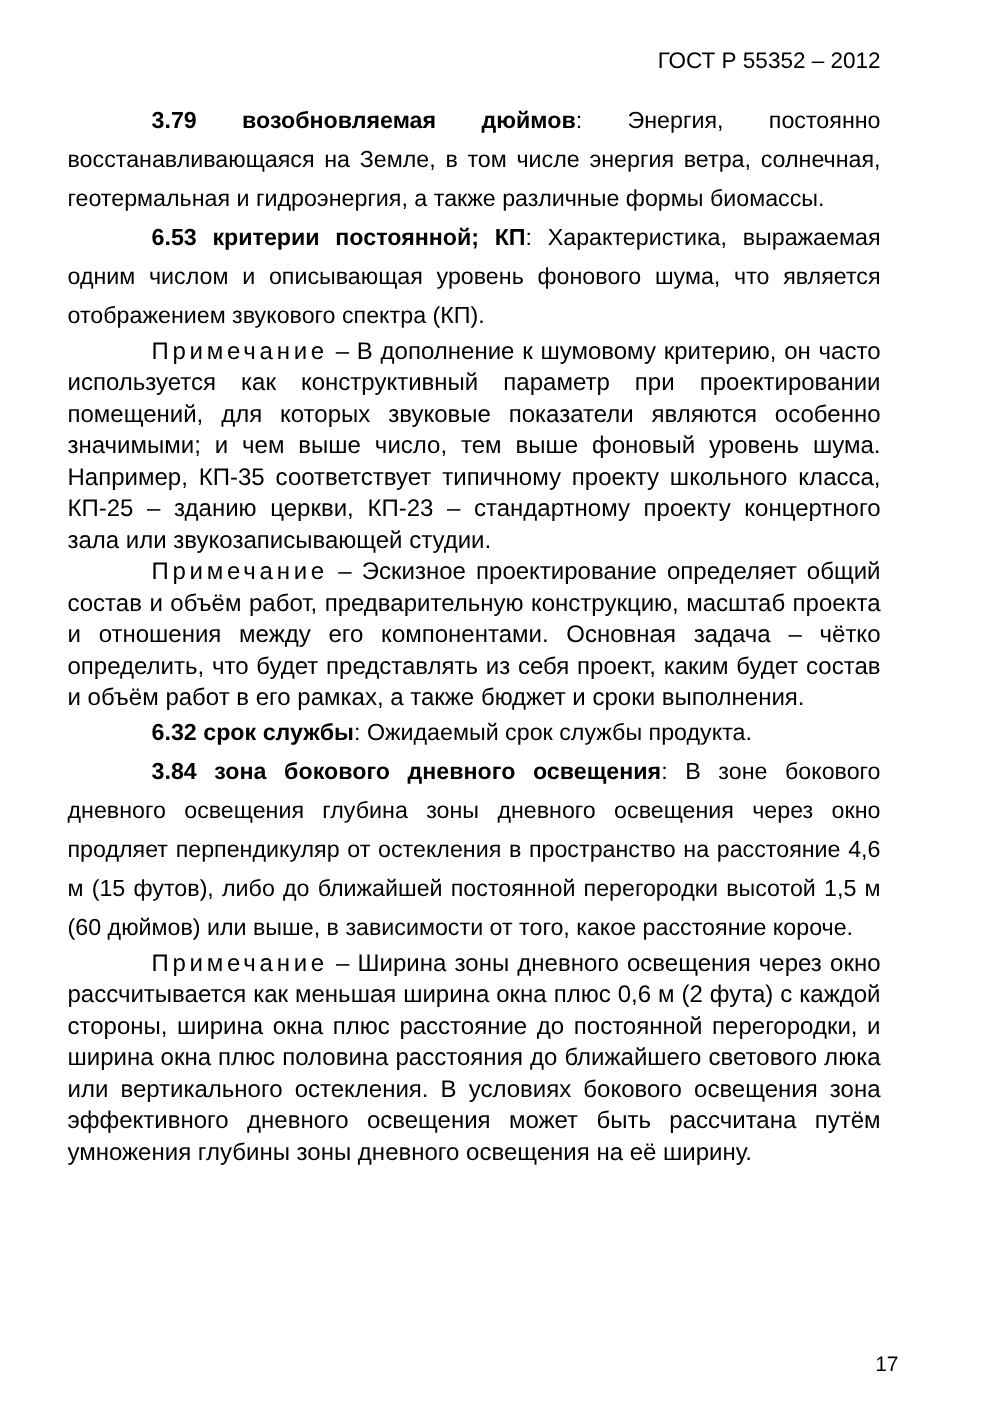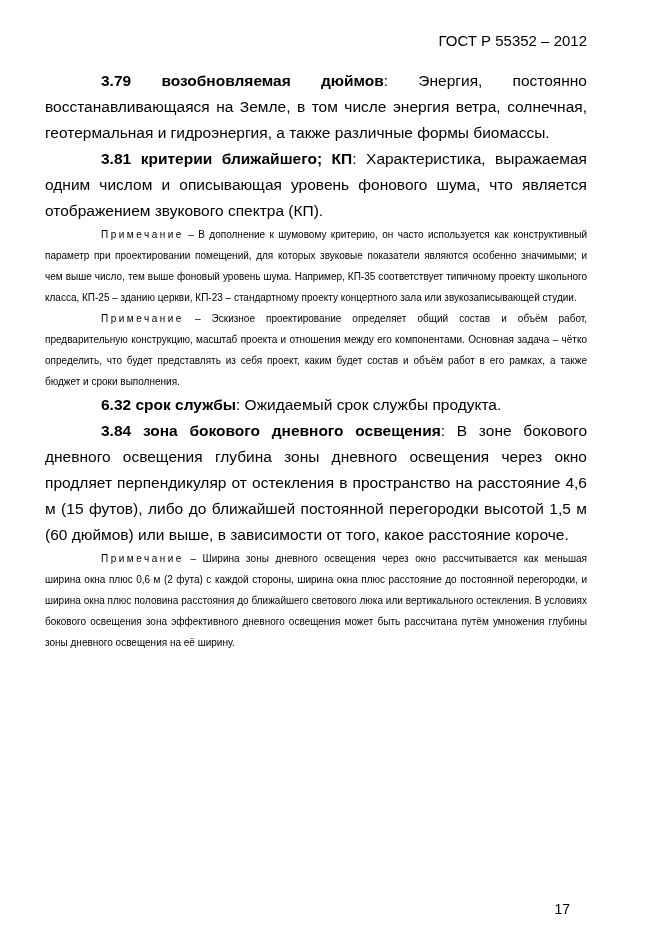--- a/index.html
+++ b/index.html
@@ -30,50 +30,50 @@
   p {
     margin: 0;
     text-align: justify;
   }
   .def {
     font-size: 15.5px;
     line-height: 26px;
     text-indent: 56px;
   }
   .note {
-    font-size: 10px;
+    font-size: 16px;
     line-height: 21px;
     text-indent: 56px;
   }
   .term {
     font-weight: bold;
   }
   .note-label {
     letter-spacing: 2.5px;
   }
   .page-number {
     position: absolute;
-    right: 61px;
+    right: 32px;
     bottom: 18px;
     font-size: 14px;
   }
 </style>
 </head>
 <body>
 
 <div class="page">
 
   <div class="doc-header">ГОСТ Р 55352 – 2012</div>
 
   <div class="content">
 
     <p class="def"><span class="term">3.79</span> <span class="term">возобновляемая дюймов</span><span>: Энергия, постоянно восстанавливающаяся на Земле, в том числе энергия ветра, солнечная, геотермальная и гидроэнергия, а также различные формы биомассы.</span></p>
 
 
-    <p class="def"><span class="term">3.81</span> <span class="term">критерии ближайшего; КП</span><span>: Характеристика, выражаемая одним числом и описывающая уровень фонового шума, что является отображением звукового спектра (КП).</span></p>
+    <p class="def"><span class="term">6.53</span> <span class="term">критерии постоянной; КП</span><span>: Характеристика, выражаемая одним числом и описывающая уровень фонового шума, что является отображением звукового спектра (КП).</span></p>
 
     <p class="note"><span class="note-label">Примечание</span> <span>– В дополнение к шумовому критерию, он часто используется как конструктивный параметр при проектировании помещений, для которых звуковые показатели являются особенно значимыми; и чем выше число, тем выше фоновый уровень шума. Например, КП-35 соответствует типичному проекту школьного класса, КП-25 – зданию церкви, КП-23 – стандартному проекту концертного зала или звукозаписывающей студии.</span></p>
 
 
     <p class="note"><span class="note-label">Примечание</span> <span>– Эскизное проектирование определяет общий состав и объём работ, предварительную конструкцию, масштаб проекта и отношения между его компонентами. Основная задача – чётко определить, что будет представлять из себя проект, каким будет состав и объём работ в его рамках, а также бюджет и сроки выполнения.</span></p>
 
     <p class="def"><span class="term">6.32</span> <span class="term">срок службы</span><span>: Ожидаемый срок службы продукта.</span></p>
 
     <p class="def"><span class="term">3.84</span> <span class="term">зона бокового дневного освещения</span><span>: В зоне бокового дневного освещения глубина зоны дневного освещения через окно продляет перпендикуляр от остекления в пространство на расстояние 4,6 м (15 футов), либо до ближайшей постоянной перегородки высотой 1,5 м (60 дюймов) или выше, в зависимости от того, какое расстояние короче.</span></p>
 

